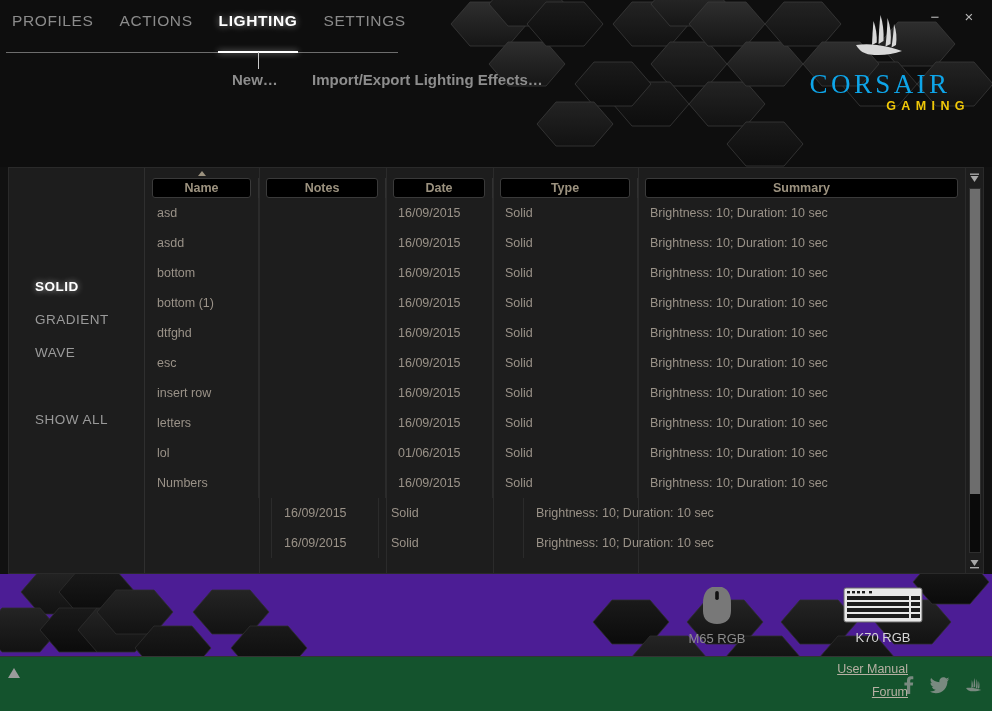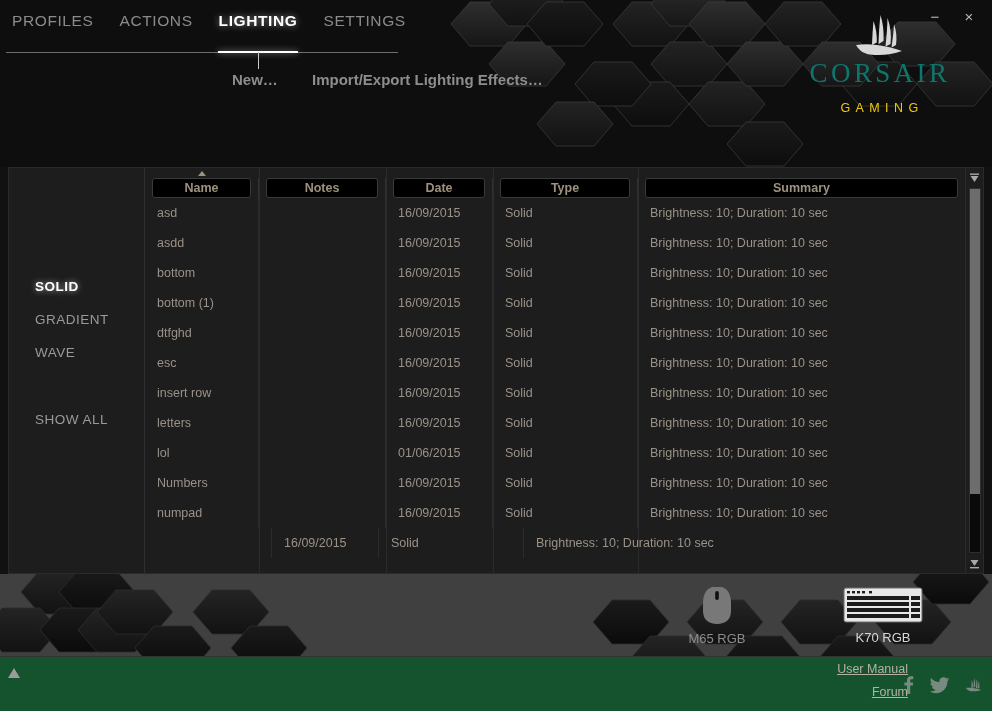--- a/index.html
+++ b/index.html
@@ -124,31 +124,32 @@
     right: 22px; top: 14px;
     width: 180px;
     text-align: center;
     z-index: 15;
   }
   .logo-sails { display: block; margin: 0 auto; }
   .logo-word {
     font-family: "Liberation Serif", serif;
     font-size: 27px;
     letter-spacing: 3.4px;
-    color: #0f766e;
+    color: #0ea5e9;
     line-height: 1.05;
-    margin-top: 1px;
+    margin-top: 12px;
   }
   .logo-sub {
     font-size: 12.5px;
-    font-weight: normal;
+    font-weight: bold;
     letter-spacing: 5.4px;
     color: #f0c808;
-    margin-top: 14px;
+    margin-top: 1px;
     padding-left: 4px;
+    text-align: right;
   }
 
   
   .content {
     position: absolute;
     left: 8px; top: 167px;
     width: 976px; height: 407px;
     background: #1d1d1d;
     border: 1px solid #2a2a2a;
     display: flex;
@@ -305,21 +306,21 @@
     height: 84%;
     background: #6d6d6d;
     cursor: pointer;
   }
 
   
   .devicebar {
     position: absolute;
     left: 0; top: 574px;
     width: 992px; height: 82px;
-    background: #404040;
+    background: #4c1d95;
     overflow: hidden;
   }
   .devices {
     position: absolute;
     left: 0; top: 0;
     width: 992px; height: 82px;
     display: flex;
     align-items: center;
     justify-content: flex-end;
     padding-right: 55px;
@@ -556,21 +557,20 @@
               <div class="td col-summary">Brightness: 10; Duration: 10 sec</div>
             </div>
             <div class="trow">
               <div class="td col-name">Numbers</div>
               <div class="td col-notes"></div>
               <div class="td col-date">16/09/2015</div>
               <div class="td col-type">Solid</div>
               <div class="td col-summary">Brightness: 10; Duration: 10 sec</div>
             </div>
             <div class="trow">
-              <div class="td col-name">numpad</div>
               <div class="td col-notes"></div>
               <div class="td col-date">16/09/2015</div>
               <div class="td col-type">Solid</div>
               <div class="td col-summary">Brightness: 10; Duration: 10 sec</div>
             </div>
             <div class="trow">
               <div class="td col-notes"></div>
               <div class="td col-date">16/09/2015</div>
               <div class="td col-type">Solid</div>
               <div class="td col-summary">Brightness: 10; Duration: 10 sec</div>

